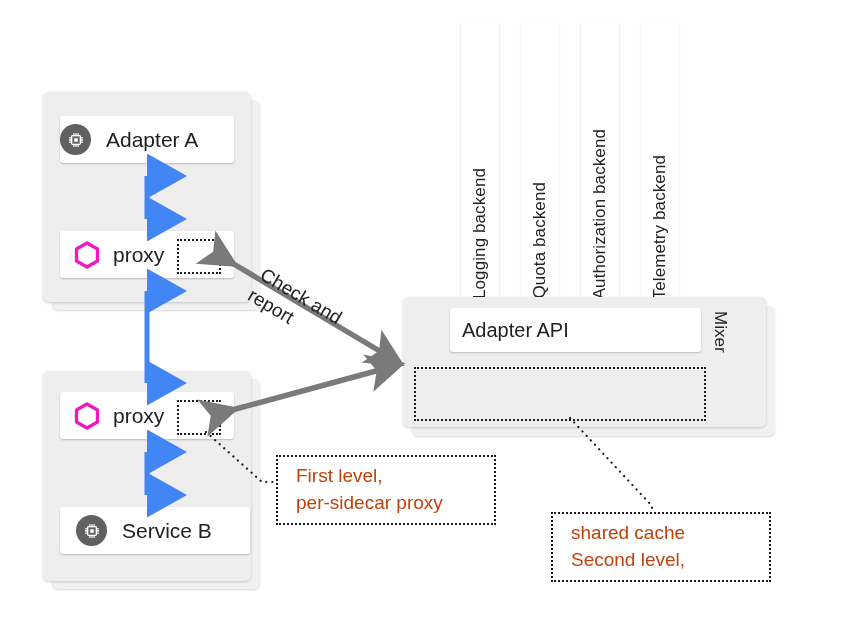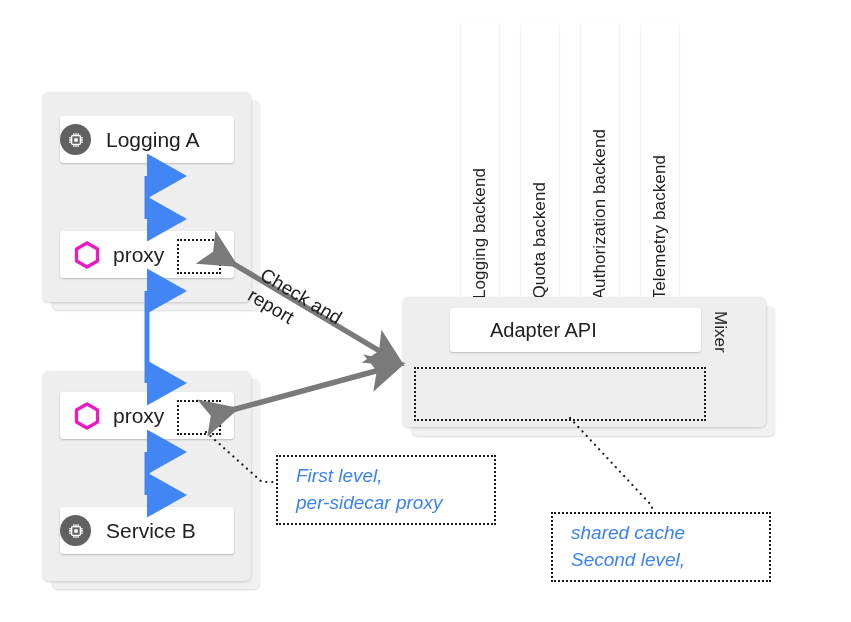--- a/index.html
+++ b/index.html
@@ -31,40 +31,40 @@
   .col-label{
     writing-mode:vertical-rl;transform:rotate(180deg);
     font-size:17px;color:#202124;white-space:nowrap;
     padding-bottom:8px;letter-spacing:.1px;
   }
   .mixer-label{
     position:absolute;writing-mode:vertical-rl;
     font-size:17px;color:#202124;white-space:nowrap;
   }
   .node-label{font-size:21px;color:#202124;white-space:nowrap;}
-  .adapter-label{font-size:20px;color:#202124;white-space:nowrap;padding-left:2px;margin-left:38px;}
+  .adapter-label{font-size:20px;color:#202124;white-space:nowrap;padding-left:12px;}
 
   
   .chip-icon{
     width:31px;height:31px;border-radius:50%;background:#616161;
     display:flex;align-items:center;justify-content:center;flex:none;
   }
   .hex-icon{width:30px;height:30px;flex:none;display:block;}
 
   
   .dotted-box{
     position:absolute;border:2.2px dotted #1a1a1a;border-radius:1px;
     background:transparent;
   }
   .callout{
     position:absolute;border:2.2px dotted #1a1a1a;background:#ffffff;
     display:flex;flex-direction:column;justify-content:center;
     padding:10px 0 10px 18px;box-sizing:border-box;
   }
-  .callout span{font-size:19px;color:#3b82f6;line-height:1.42;white-space:nowrap;font-style:italic;}
+  .callout span{font-size:19px;color:#c2410c;line-height:1.42;white-space:nowrap;}
 
   
   .arrow-label{
     position:absolute;font-size:19px;color:#202124;line-height:1.25;
     white-space:nowrap;transform-origin:0 0;
   }
   svg.overlay{position:absolute;left:0;top:0;width:851px;height:622px;overflow:visible;}
 </style>
 </head>
 <body>
@@ -78,21 +78,21 @@
     <span class="chip-icon">
       <svg width="18" height="18" viewBox="0 0 24 24" aria-hidden="true">
         <g fill="none" stroke="#ffffff" stroke-width="1.7">
           <rect x="6.2" y="6.2" width="11.6" height="11.6" rx="1.1"></rect>
           <rect x="9.6" y="9.6" width="4.8" height="4.8" rx="0.7" fill="#ffffff" stroke="none"></rect>
           <path d="M9.2 6.2V3.4M12 6.2V3.4M14.8 6.2V3.4M9.2 20.6v-2.8M12 20.6v-2.8M14.8 20.6v-2.8
                    M6.2 9.2H3.4M6.2 12H3.4M6.2 14.8H3.4M20.6 9.2h-2.8M20.6 12h-2.8M20.6 14.8h-2.8" stroke-linecap="round"></path>
         </g>
       </svg>
     </span>
-    <span class="node-label" style="margin-left:15px;">Logging A</span>
+    <span class="node-label" style="margin-left:15px;">Adapter A</span>
   </div>
 
   <div class="white-box" style="left:60px;top:231px;width:174px;height:47px;">
     <svg class="hex-icon" viewBox="0 0 40 40" style="margin-left:12px;">
       <polygon points="20,4 34,12 34,28 20,36 6,28 6,12" fill="none" stroke="#ef19c3" stroke-width="4.4" stroke-linejoin="round"></polygon>
     </svg>
     <span class="node-label" style="margin-left:11px;">proxy</span>
     <span class="dotted-box" style="left:117px;top:8px;width:40px;height:31px;"></span>
   </div>
 
@@ -100,21 +100,21 @@
   <div class="pod" style="left:43px;top:371px;width:208px;height:210px;box-shadow:0 1px 3px rgba(0,0,0,.18);"></div>
 
   <div class="white-box" style="left:60px;top:392px;width:174px;height:47px;">
     <svg class="hex-icon" viewBox="0 0 40 40" style="margin-left:12px;">
       <polygon points="20,4 34,12 34,28 20,36 6,28 6,12" fill="none" stroke="#ef19c3" stroke-width="4.4" stroke-linejoin="round"></polygon>
     </svg>
     <span class="node-label" style="margin-left:11px;">proxy</span>
     <span class="dotted-box" style="left:117px;top:8px;width:40px;height:31px;"></span>
   </div>
 
-  <div class="white-box" style="left:60px;top:507px;width:174px;height:47px;">
+  <div class="white-box" style="left:60px;top:507px;width:174px;height:47px;padding-left:16px;">
     <span class="chip-icon">
       <svg width="18" height="18" viewBox="0 0 24 24" aria-hidden="true">
         <g fill="none" stroke="#ffffff" stroke-width="1.7">
           <rect x="6.2" y="6.2" width="11.6" height="11.6" rx="1.1"></rect>
           <rect x="9.6" y="9.6" width="4.8" height="4.8" rx="0.7" fill="#ffffff" stroke="none"></rect>
           <path d="M9.2 6.2V3.4M12 6.2V3.4M14.8 6.2V3.4M9.2 20.6v-2.8M12 20.6v-2.8M14.8 20.6v-2.8
                    M6.2 9.2H3.4M6.2 12H3.4M6.2 14.8H3.4M20.6 9.2h-2.8M20.6 12h-2.8M20.6 14.8h-2.8" stroke-linecap="round"></path>
         </g>
       </svg>
     </span>

